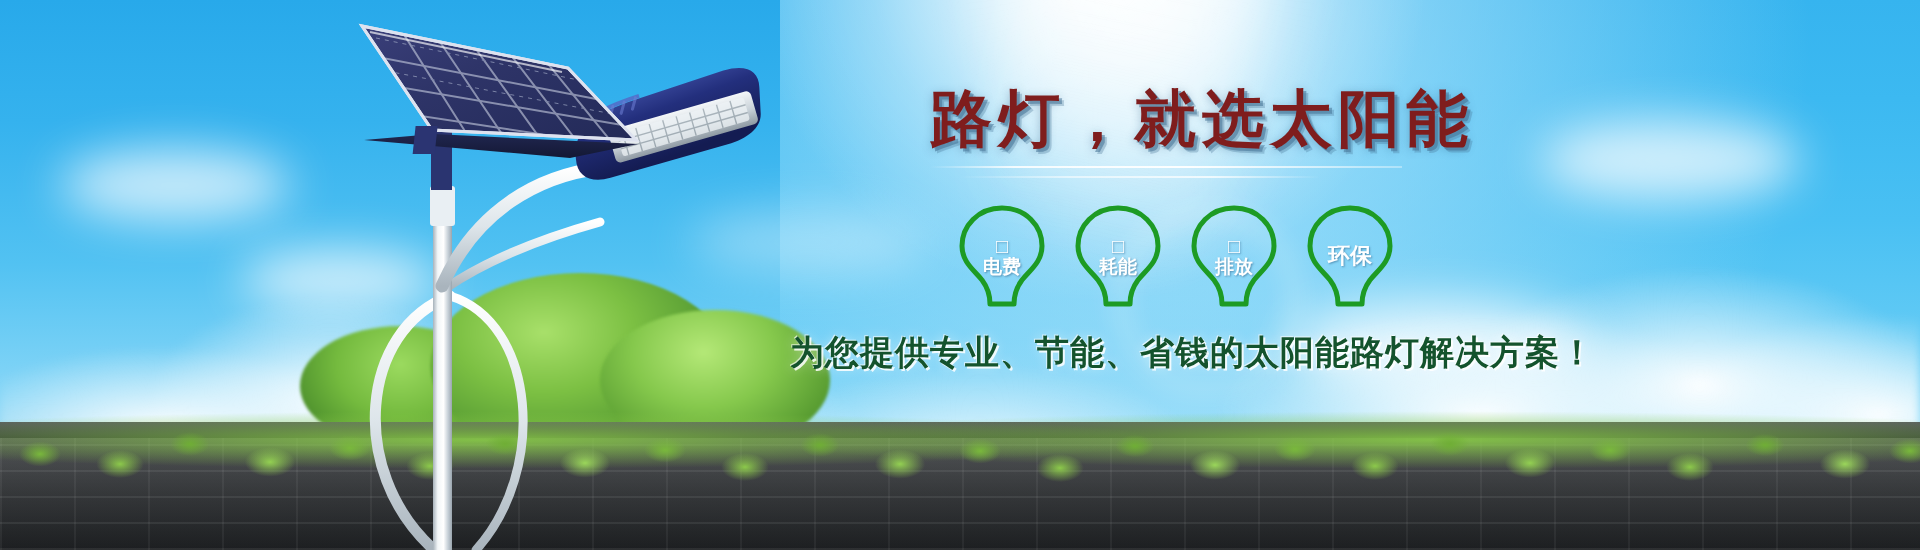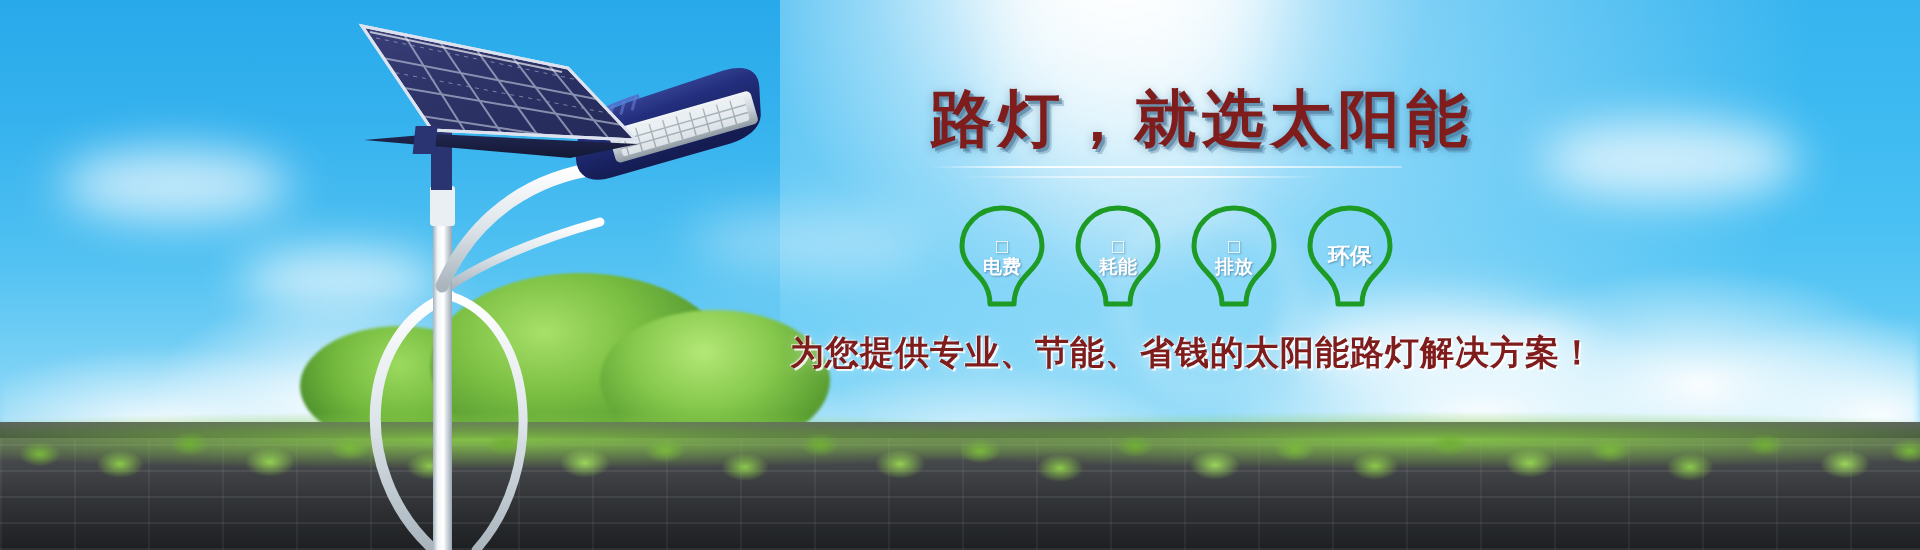--- a/index.html
+++ b/index.html
@@ -112,21 +112,21 @@
   .bulbs{display:flex;gap:24px;margin-top:26px;margin-left:26px;}
   .bulb{position:relative;width:92px;height:104px;display:flex;flex-direction:column;
     align-items:center;justify-content:center;}
   .bulb-shape{position:absolute;left:0;top:0;width:92px;height:104px;}
   .bulb-text{position:relative;z-index:2;color:#ffffff;font-size:19px;font-weight:700;
     line-height:1.02;text-align:center;letter-spacing:0;
     text-shadow:1px 1px 2px rgba(40,90,130,.55);}
   .bulb-text .lead{display:block;font-size:20px;}
 
   .tagline{margin-top:22px;margin-left:-140px;font-size:34px;font-weight:700;
-    color:#7f1d1d;letter-spacing:1px;white-space:nowrap;
+    color:#14532d;letter-spacing:1px;white-space:nowrap;
     text-shadow:2px 2px 0 rgba(255,255,255,.85), -1px -1px 0 rgba(255,255,255,.65), 0 0 12px rgba(255,255,255,.5);}
 </style>
 </head>
 <body>
 
 <div class="banner">
 
   <div class="sky"></div>
   <div class="sky-left"></div>
   <div class="sunray"></div>

